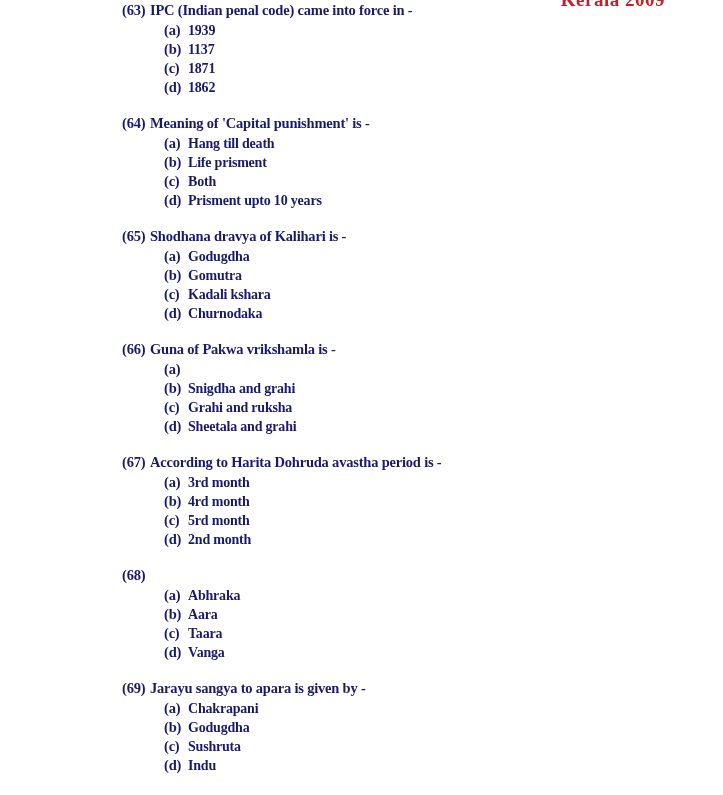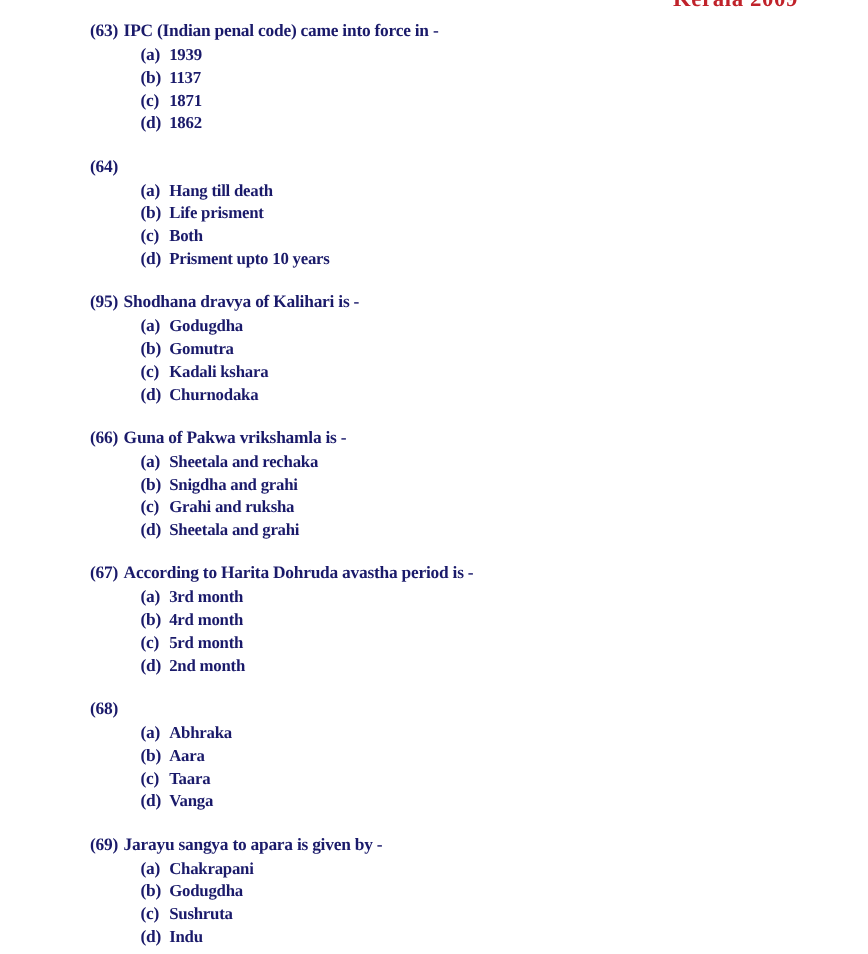--- a/index.html
+++ b/index.html
@@ -25,21 +25,22 @@
     position: absolute;
     top: -11px;            
     right: 58px;
     font-size: 19px;
     font-weight: bold;
     color: #c0222a;
     letter-spacing: 0.5px;
     white-space: nowrap;
   }
   .question-list {
-    padding-top: 16px;
+    padding-top: 0;
+    margin-left: 47px;
   }
   .question-block {
     margin-bottom: 16px;
   }
   .q-row {
     display: flex;
     margin-left: 75px;
     font-size: 14.5px;
     line-height: 21px;
     letter-spacing: -0.2px;
@@ -93,20 +94,21 @@
   <div class="opt-row">
     <span class="opt-label">(d)</span>
     <span class="opt-text">1862</span>
   </div>
 </div>
   </div>
 
   <div class="question-block">
     <div class="q-row">
       <span class="q-num">(64)</span>
+      <span class="q-text">Meaning of 'Capital punishment' is  -</span>
     </div>
     <div class="options">
   <div class="opt-row">
     <span class="opt-label">(a)</span>
     <span class="opt-text">Hang till death</span>
   </div>
 
   <div class="opt-row">
     <span class="opt-label">(b)</span>
     <span class="opt-text">Life prisment</span>
@@ -119,21 +121,21 @@
 
   <div class="opt-row">
     <span class="opt-label">(d)</span>
     <span class="opt-text">Prisment upto 10 years</span>
   </div>
 </div>
   </div>
 
   <div class="question-block">
     <div class="q-row">
-      <span class="q-num">(95)</span>
+      <span class="q-num">(65)</span>
       <span class="q-text">Shodhana dravya of Kalihari is -</span>
     </div>
     <div class="options">
   <div class="opt-row">
     <span class="opt-label">(a)</span>
     <span class="opt-text">Godugdha</span>
   </div>
 
   <div class="opt-row">
     <span class="opt-label">(b)</span>
@@ -153,21 +155,20 @@
   </div>
 
   <div class="question-block">
     <div class="q-row">
       <span class="q-num">(66)</span>
       <span class="q-text">Guna of Pakwa vrikshamla is -</span>
     </div>
     <div class="options">
   <div class="opt-row">
     <span class="opt-label">(a)</span>
-    <span class="opt-text">Sheetala and rechaka</span>
   </div>
 
   <div class="opt-row">
     <span class="opt-label">(b)</span>
     <span class="opt-text">Snigdha and grahi</span>
   </div>
 
   <div class="opt-row">
     <span class="opt-label">(c)</span>
     <span class="opt-text">Grahi and ruksha</span>

